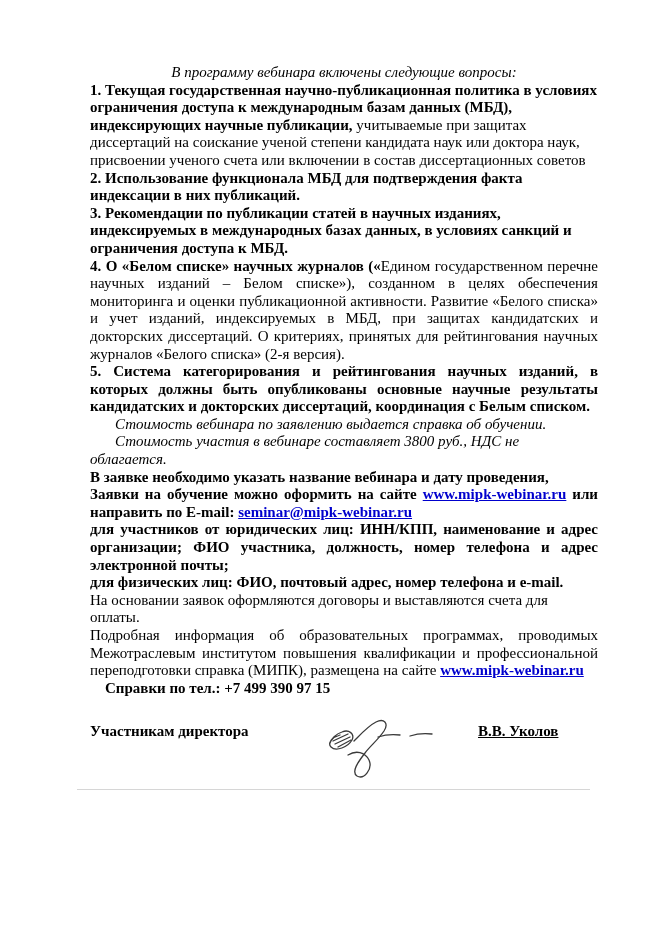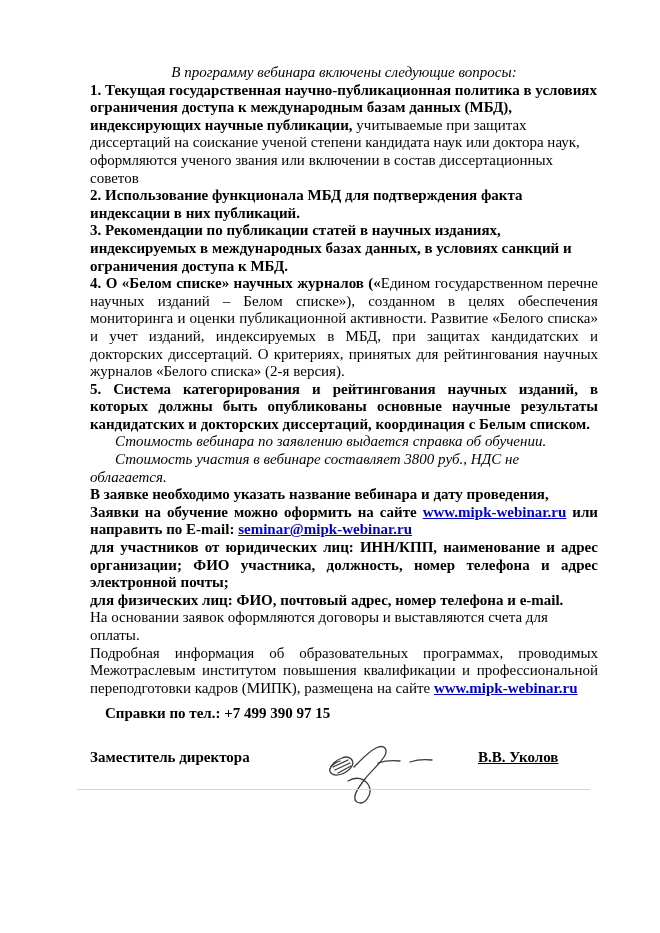--- a/index.html
+++ b/index.html
@@ -15,21 +15,21 @@
     line-height: 17.6px;
     color: #000000;
     overflow: hidden;
   }
   p { margin: 0; }
   .b { font-weight: bold; }
   .i { font-style: italic; }
   .center { text-align: center; }
   .justify { text-align: justify; }
   .indent { text-indent: 25px; }
-  .phone-indent { text-indent: 15px; margin-top: 8px; }
+  .phone-indent { text-indent: 15px; }
   .link {
     color: #0000cd;
     font-weight: bold;
     text-decoration: underline;
     cursor: pointer;
   }
   .sig-row {
     position: relative;
     margin-top: 16px;
     height: 70px;
@@ -45,21 +45,21 @@
     border-top: 1px solid #d6d6d6;
   }
 </style>
 </head>
 <body>
 
 <div class="page">
 
   <p class="i center">В программу вебинара включены следующие вопросы:</p>
 
-  <p><span class="b">1. Текущая государственная научно-публикационная политика в условиях ограничения доступа к международным базам данных (МБД), индексирующих научные публикации,</span><span> учитываемые при защитах диссертаций на соискание ученой степени кандидата наук или доктора наук, оформляются ученого звания или включении в состав диссертационных советов</span></p>
+  <p><span class="b">1. Текущая государственная научно-публикационная политика в условиях ограничения доступа к международным базам данных (МБД), индексирующих научные публикации,</span><span> учитываемые при защитах диссертаций на соискание ученой степени кандидата наук или доктора наук, присвоении ученого счета или включении в состав диссертационных советов</span></p>
 
   <p class="b">2. Использование функционала МБД для подтверждения факта индексации в них публикаций.</p>
 
   <p class="b">3. Рекомендации по публикации статей в научных изданиях, индексируемых в международных базах данных, в условиях санкций и ограничения доступа к МБД.</p>
 
   <p class="justify"><span class="b">4. О «Белом списке» научных журналов («</span><span>Едином государственном перечне научных изданий – Белом списке»), созданном в целях обеспечения мониторинга и оценки публикационной активности. Развитие «Белого списка» и учет изданий, индексируемых в МБД, при защитах кандидатских и докторских диссертаций. О критериях, принятых для рейтингования научных журналов «Белого списка» (2-я версия).</span></p>
 
   <p class="b justify">5. Система категорирования и рейтингования научных изданий, в которых должны быть опубликованы основные научные результаты кандидатских и докторских диссертаций, координация с Белым списком.</p>
 
   <p class="i indent">Стоимость вебинара по заявлению выдается справка об обучении.</p>
@@ -69,26 +69,26 @@
   <p class="b">В заявке необходимо указать название вебинара и дату проведения,</p>
 
   <p class="b justify"><span>Заявки на обучение можно оформить на сайте </span><a class="link">www.mipk-webinar.ru</a><span> или направить по E-mail: </span><a class="link">seminar@mipk-webinar.ru</a></p>
 
   <p class="b justify">для участников от юридических лиц: ИНН/КПП, наименование и адрес организации; ФИО участника, должность, номер телефона и адрес электронной почты;</p>
 
   <p class="b">для физических лиц: ФИО, почтовый адрес, номер телефона и e-mail.</p>
 
   <p>На основании заявок оформляются договоры и выставляются счета для оплаты.</p>
 
-  <p class="justify"><span>Подробная информация об образовательных программах, проводимых Межотраслевым институтом повышения квалификации и профессиональной переподготовки кадров (МИПК), размещена на сайте </span><a class="link">www.mipk-webinar.ru</a></p>
+  <p class="justify"><span>Подробная информация об образовательных программах, проводимых Межотраслевым институтом повышения квалификации и профессиональной переподготовки справка (МИПК), размещена на сайте </span><a class="link">www.mipk-webinar.ru</a></p>
 
   <p class="b phone-indent">Справки по тел.: +7 499 390 97 15</p>
 
   <div class="sig-row">
-    <span class="sig-pos">Заместитель директора</span>
+    <span class="sig-pos">Участникам директора</span>
     <svg class="signature-svg" width="130" height="72" viewBox="0 0 130 72">
       <g fill="none" stroke="#3a3a3a" stroke-width="1.3" stroke-linecap="round">
         <path d="M22,26 C15,28 9,34 13,38 C18,43 30,38 34,31 C37,25 31,20 24,23 C18,25 13,30 12,34"></path>
         <path d="M15,32 L30,25 M17,35 L32,28 M20,38 L33,31"></path>
         <path d="M36,32 C42,26 50,17 58,13 C66,9 71,14 66,22 C60,31 52,37 47,44 C40,53 33,63 39,67 C46,71 55,60 51,51 C47,43 38,41 30,46"></path>
         <path d="M60,28 C66,26 74,25 82,26"></path>
         <path d="M92,27 C98,25 106,24 114,25"></path>
       </g>
     </svg>
     <span class="sig-name">В.В. Уколов</span>

